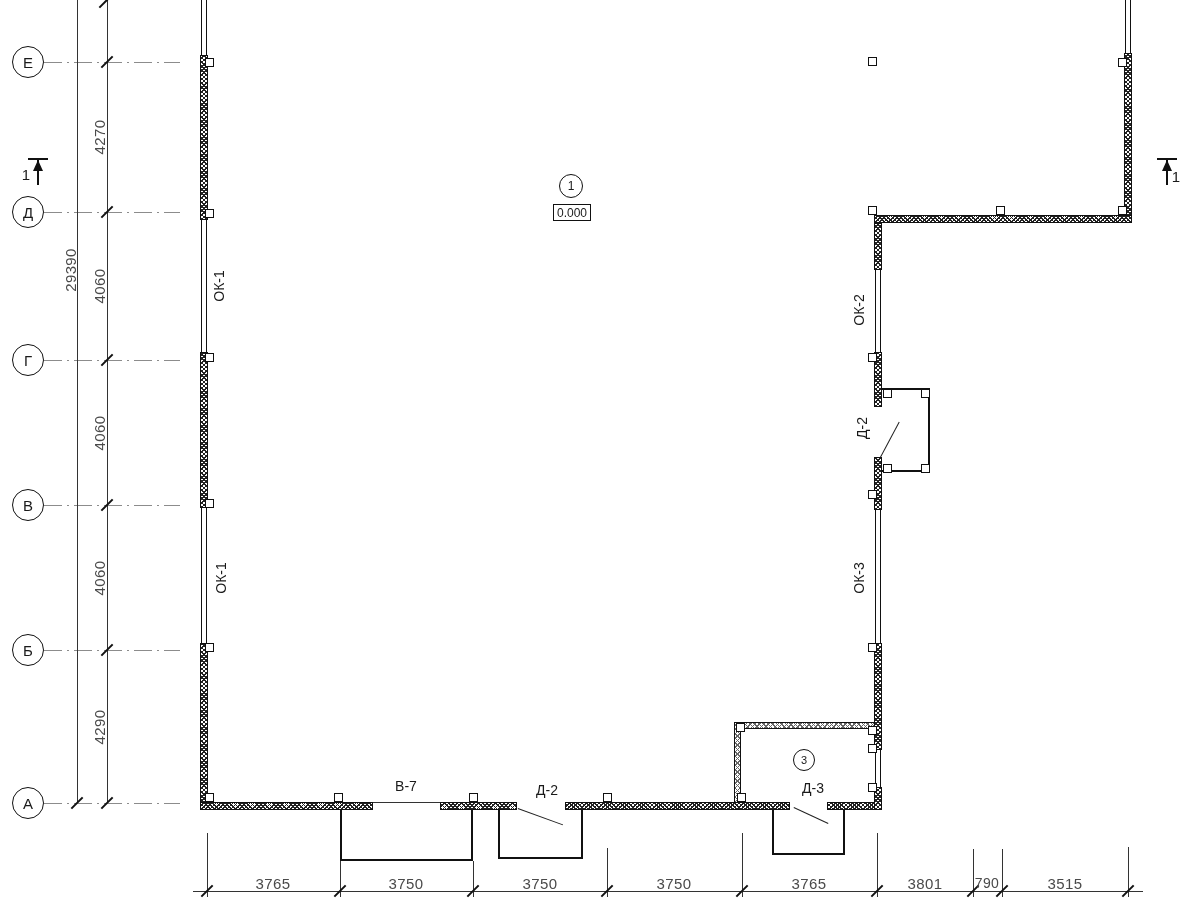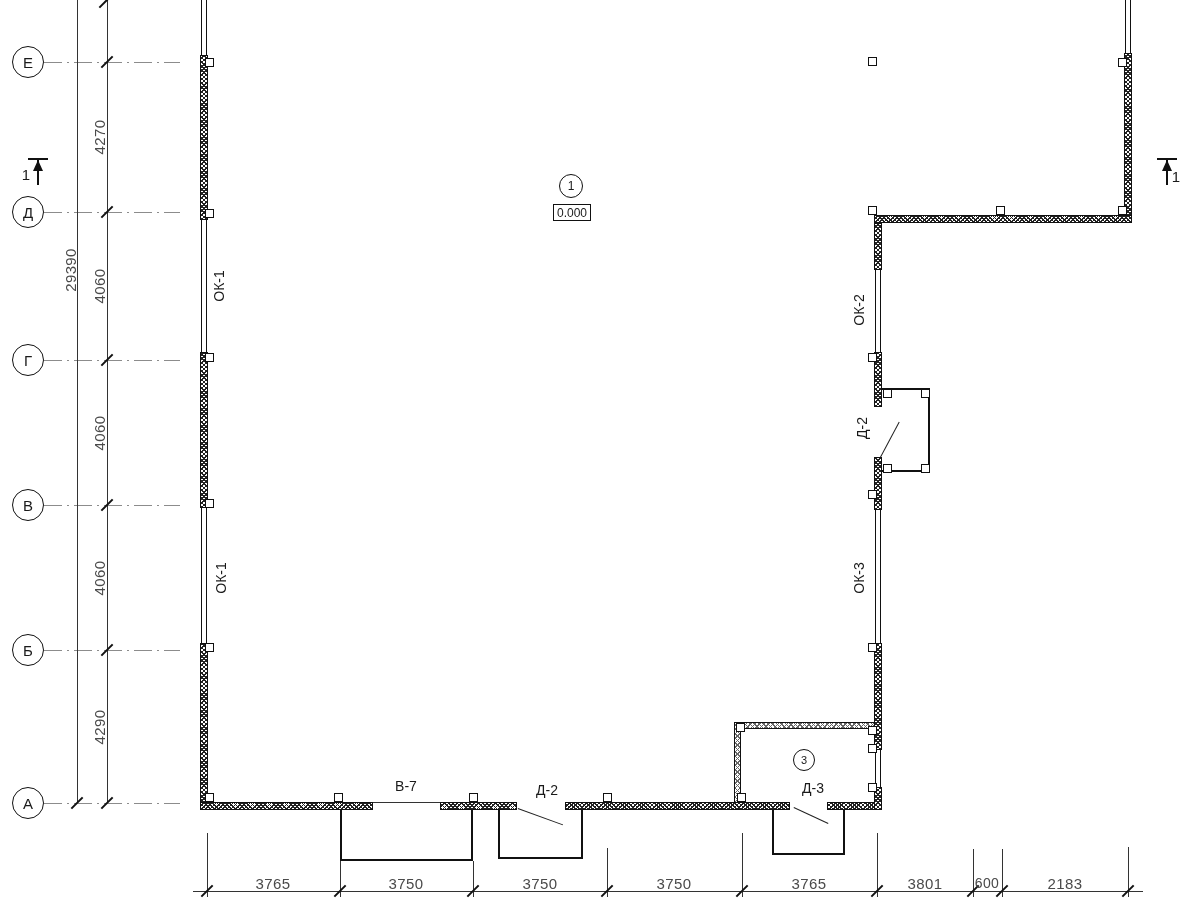--- a/index.html
+++ b/index.html
@@ -195,16 +195,16 @@
   <div class="abs tick" style="left:877px;top:891px;"></div>
   <div class="abs tick" style="left:973px;top:891px;"></div>
   <div class="abs tick" style="left:1002px;top:891px;"></div>
   <div class="abs tick" style="left:1128px;top:891px;"></div>
   <div class="abs ctr dimtxt" style="left:273px;top:883px;">3765</div>
   <div class="abs ctr dimtxt" style="left:406px;top:883px;">3750</div>
   <div class="abs ctr dimtxt" style="left:540px;top:883px;">3750</div>
   <div class="abs ctr dimtxt" style="left:674px;top:883px;">3750</div>
   <div class="abs ctr dimtxt" style="left:809px;top:883px;">3765</div>
   <div class="abs ctr dimtxt" style="left:925px;top:883px;">3801</div>
-  <div class="abs ctr dimtxt" style="left:987px;top:883px;font-size:14px;">600</div>
-  <div class="abs ctr dimtxt" style="left:1065px;top:883px;">2183</div>
+  <div class="abs ctr dimtxt" style="left:987px;top:883px;font-size:14px;">790</div>
+  <div class="abs ctr dimtxt" style="left:1065px;top:883px;">3515</div>
 
 </div>
 
 </body></html>

